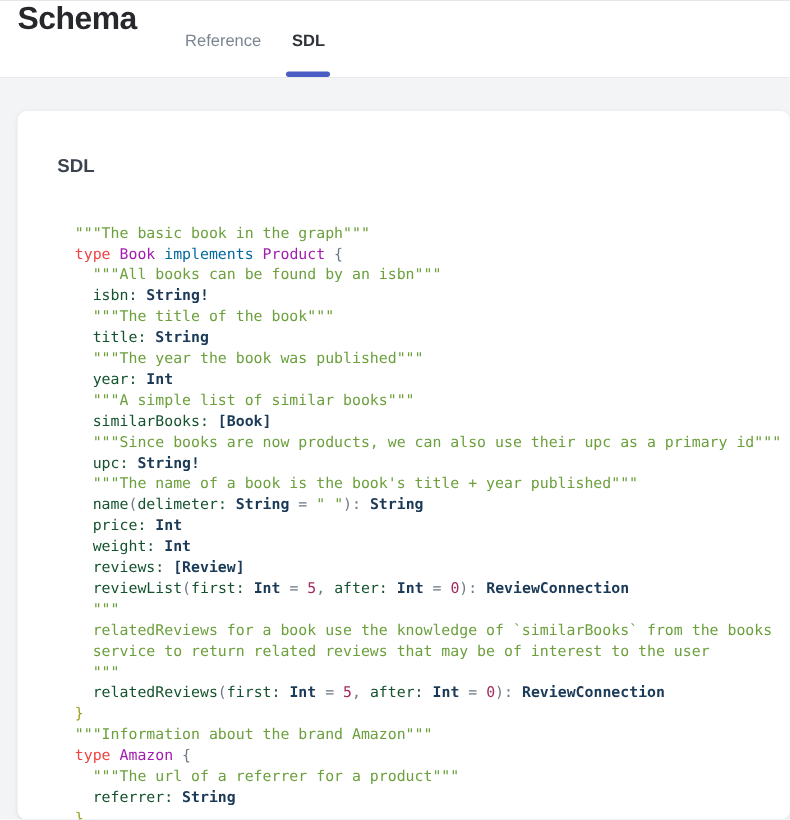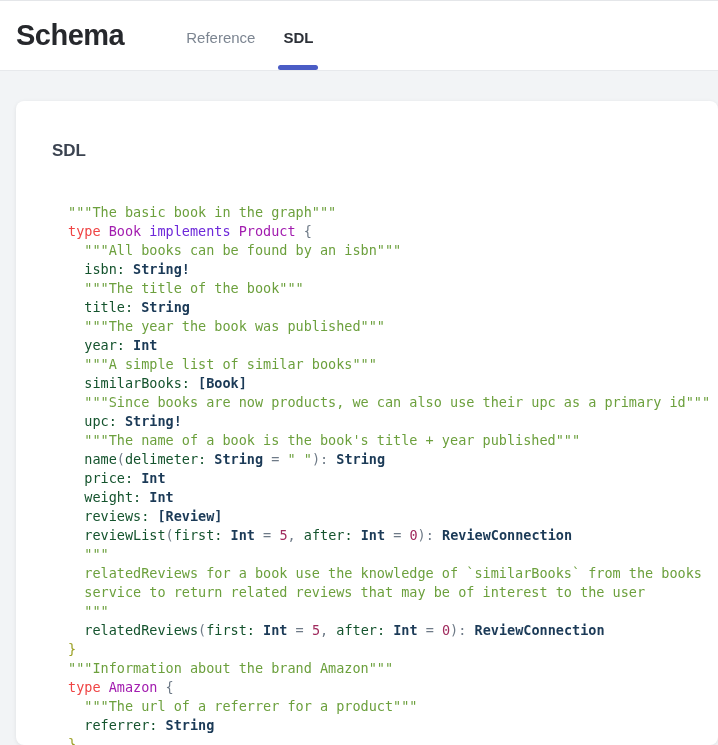--- a/index.html
+++ b/index.html
@@ -10,23 +10,21 @@
     font-family: "Liberation Sans", sans-serif;
     overflow: hidden;
     border-top: 1px solid #e4e6e9;
   }
   
   .page-header {
     height: 70px;
     background: #ffffff;
     border-bottom: 1px solid #e7e9ec;
     display: flex;
-    align-items: center;
     padding: 0 16px;
-    gap: 18px;
   }
   .page-title {
     margin: 0;
     font-size: 29px;
     font-weight: 700;
     color: #26282c;
     letter-spacing: -0.5px;
   }
   .tabs {
     display: flex;
@@ -81,21 +79,21 @@
     margin: 42px 0 0 16px;
     font-family: "DejaVu Sans Mono", monospace;
     font-size: 13.5px;
     line-height: 19px;
     white-space: pre;
   }
   .code-line { height: 19px; }
   
   .tok-d   { color: #6ca03d; }                    
   .tok-k   { color: #ef4444; }                    
-  .tok-i   { color: #6d28d9; text-align: right; }                    
+  .tok-i   { color: #0369a1; text-align: right; }                    
   .tok-t   { color: #a21caf; }                    
   .tok-f   { color: #14532d; }                    
   .tok-s   { color: #1b3a57; font-weight: bold; } 
   .tok-n   { color: #a02b5e; }                    
   .tok-p   { color: #6e7a87; }                    
   .tok-b   { color: #9aa023; }                    
 </style>
 </head>
 <body>
 

